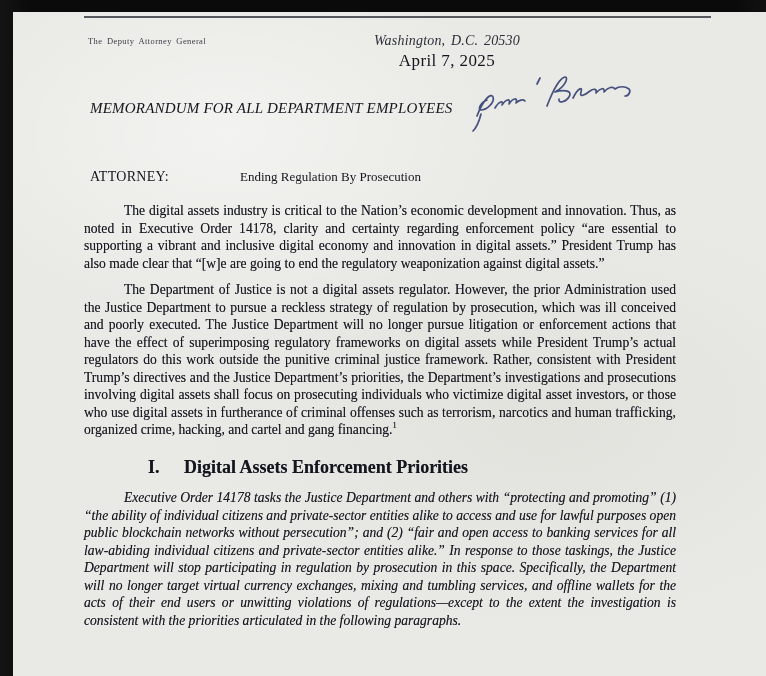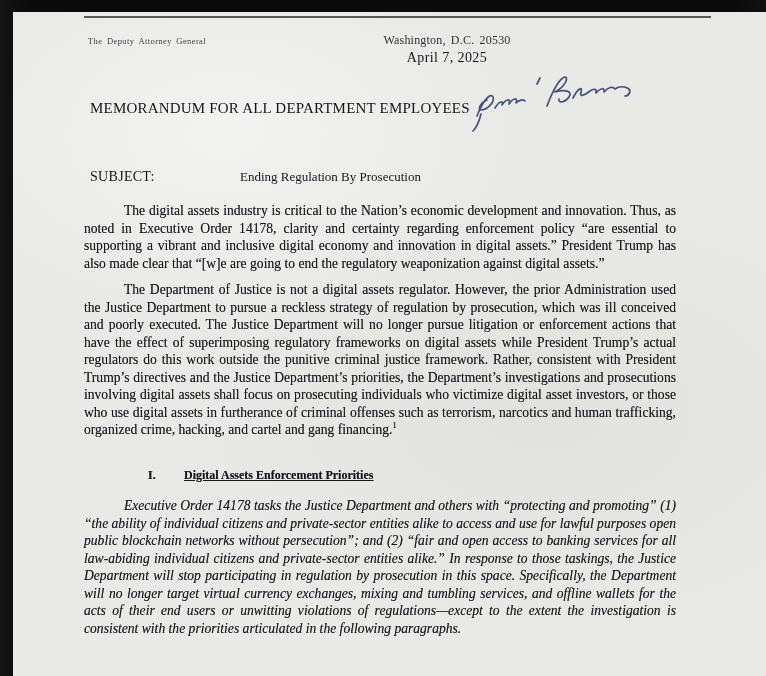--- a/index.html
+++ b/index.html
@@ -15,38 +15,38 @@
       radial-gradient(ellipse 500px 300px at 70% 60%, rgba(205,205,198,0.25), rgba(205,205,198,0) 70%),
       #e9e9e5;
     color:#1b1b23;
   }
   .top-rule{position:absolute;left:71px;top:4px;width:627px;height:2px;background:#55595e;}
   .office{
     position:absolute;left:75px;top:24px;font-size:8.5px;color:#3c3e48;
     letter-spacing:.4px;word-spacing:2px;
   }
   .head-right{position:absolute;left:329px;top:21px;width:210px;text-align:center;}
-  .location{font-size:12px;color:#2e3039;letter-spacing:.2px;word-spacing:2px;}
-  .date{font-size:14px;margin-top:2px;color:#15151e;letter-spacing:.4px;}
-  .memo-line{position:absolute;left:77px;top:88px;font-size:15px;letter-spacing:.2px;color:#15151e;}
+  .location{font-style:italic;font-size:14px;color:#2e3039;letter-spacing:.2px;word-spacing:2px;}
+  .date{font-size:17px;margin-top:2px;color:#15151e;letter-spacing:.4px;}
+  .memo-line{position:absolute;left:77px;top:88px;font-size:15px;letter-spacing:.2px;color:#15151e;font-style:italic;}
   .signature{position:absolute;left:450px;top:52px;width:180px;height:70px;}
   .kv{position:absolute;left:77px;font-size:14px;color:#15151e;}
   .kv .k{display:inline-block;width:150px;letter-spacing:.3px;}
   .kv-from{top:124px;}
   .kv-subject{top:157px;}
   .kv-subject .v{font-size:13px;}
   .bodytext{
     position:absolute;left:71px;top:190px;width:606px;
     font-size:13.6px;line-height:17.5px;text-align:justify;color:#191921;
     text-shadow:0 0 .5px rgba(25,25,45,.55);
   }
   .bodytext p{margin:0 14px 9px 0;text-indent:40px;}
   .bodytext p.last{margin-bottom:0;font-style:italic;}
   sup.fn{font-size:8.5px;vertical-align:6px;line-height:0;}
-  .heading{margin:28px 0 13px 64px;font-weight:bold;font-size:12px;text-indent:0;color:#15151e;text-decoration:underline;}
+  .heading{margin:20px 0 13px 64px;font-weight:bold;font-size:18px;text-indent:0;color:#15151e;}
   .heading .numeral{display:inline-block;width:36px;}
 </style>
 </head>
 <body>
 
 <div class="stage">
   <div class="page">
 
     <div class="top-rule"></div>
 
@@ -65,21 +65,21 @@
         <path d="M18,50 C16,58 13,64 10,67"></path>
         <path d="M32,44 C36,37 41,36 39,41 C43,35 48,34 46,40 C50,34 55,33 53,39 C56,36 60,35 62,37"></path>
         <path d="M74,20 L77,14"></path>
         <path d="M84,42 C90,26 97,14 102,13 C106,13 102,23 92,28 C102,25 110,27 106,33 C103,38 95,40 96,35"></path>
         <path d="M110,34 C115,24 120,22 118,28 C116,34 122,31 127,27 C131,24 134,25 133,29 C137,24 142,23 141,28 C145,23 150,22 152,25 C156,22 162,22 166,25 C168,27 166,32 162,32"></path>
       </g>
     </svg>
 
 
     <div class="kv kv-subject">
-      <span class="k">SUBJECT:</span><span class="v">Ending Regulation By Prosecution</span>
+      <span class="k">ATTORNEY:</span><span class="v">Ending Regulation By Prosecution</span>
     </div>
 
     <div class="bodytext">
       <p><span>The digital assets industry is critical to the Nation’s economic development and innovation.  Thus, as noted in Executive Order 14178, clarity and certainty regarding enforcement policy “are essential to supporting a vibrant and inclusive digital economy and innovation in digital assets.”  President Trump has also made clear that “[w]e are going to end the regulatory weaponization against digital assets.”</span></p>
       <p><span>The Department of Justice is not a digital assets regulator.  However, the prior Administration used the Justice Department to pursue a reckless strategy of regulation by prosecution, which was ill conceived and poorly executed.  The Justice Department will no longer pursue litigation or enforcement actions that have the effect of superimposing regulatory frameworks on digital assets while President Trump’s actual regulators do this work outside the punitive criminal justice framework.  Rather, consistent with President Trump’s directives and the Justice Department’s priorities, the Department’s investigations and prosecutions involving digital assets shall focus on prosecuting individuals who victimize digital asset investors, or those who use digital assets in furtherance of criminal offenses such as terrorism, narcotics and human trafficking, organized crime, hacking, and cartel and gang financing.</span><sup class="fn">1</sup></p>
       <div class="heading">
         <span class="numeral">I.</span><span>Digital Assets Enforcement Priorities</span>
       </div>
       <p class="last"><span>Executive Order 14178 tasks the Justice Department and others with “protecting and promoting” (1) “the ability of individual citizens and private-sector entities alike to access and use for lawful purposes open public blockchain networks without persecution”; and (2) “fair and open access to banking services for all law-abiding individual citizens and private-sector entities alike.”  In response to those taskings, the Justice Department will stop participating in regulation by prosecution in this space.  Specifically, the Department will no longer target virtual currency exchanges, mixing and tumbling services, and offline wallets for the acts of their end users or unwitting violations of regulations—except to the extent the investigation is consistent with the priorities articulated in the following paragraphs.</span></p>
     </div>

